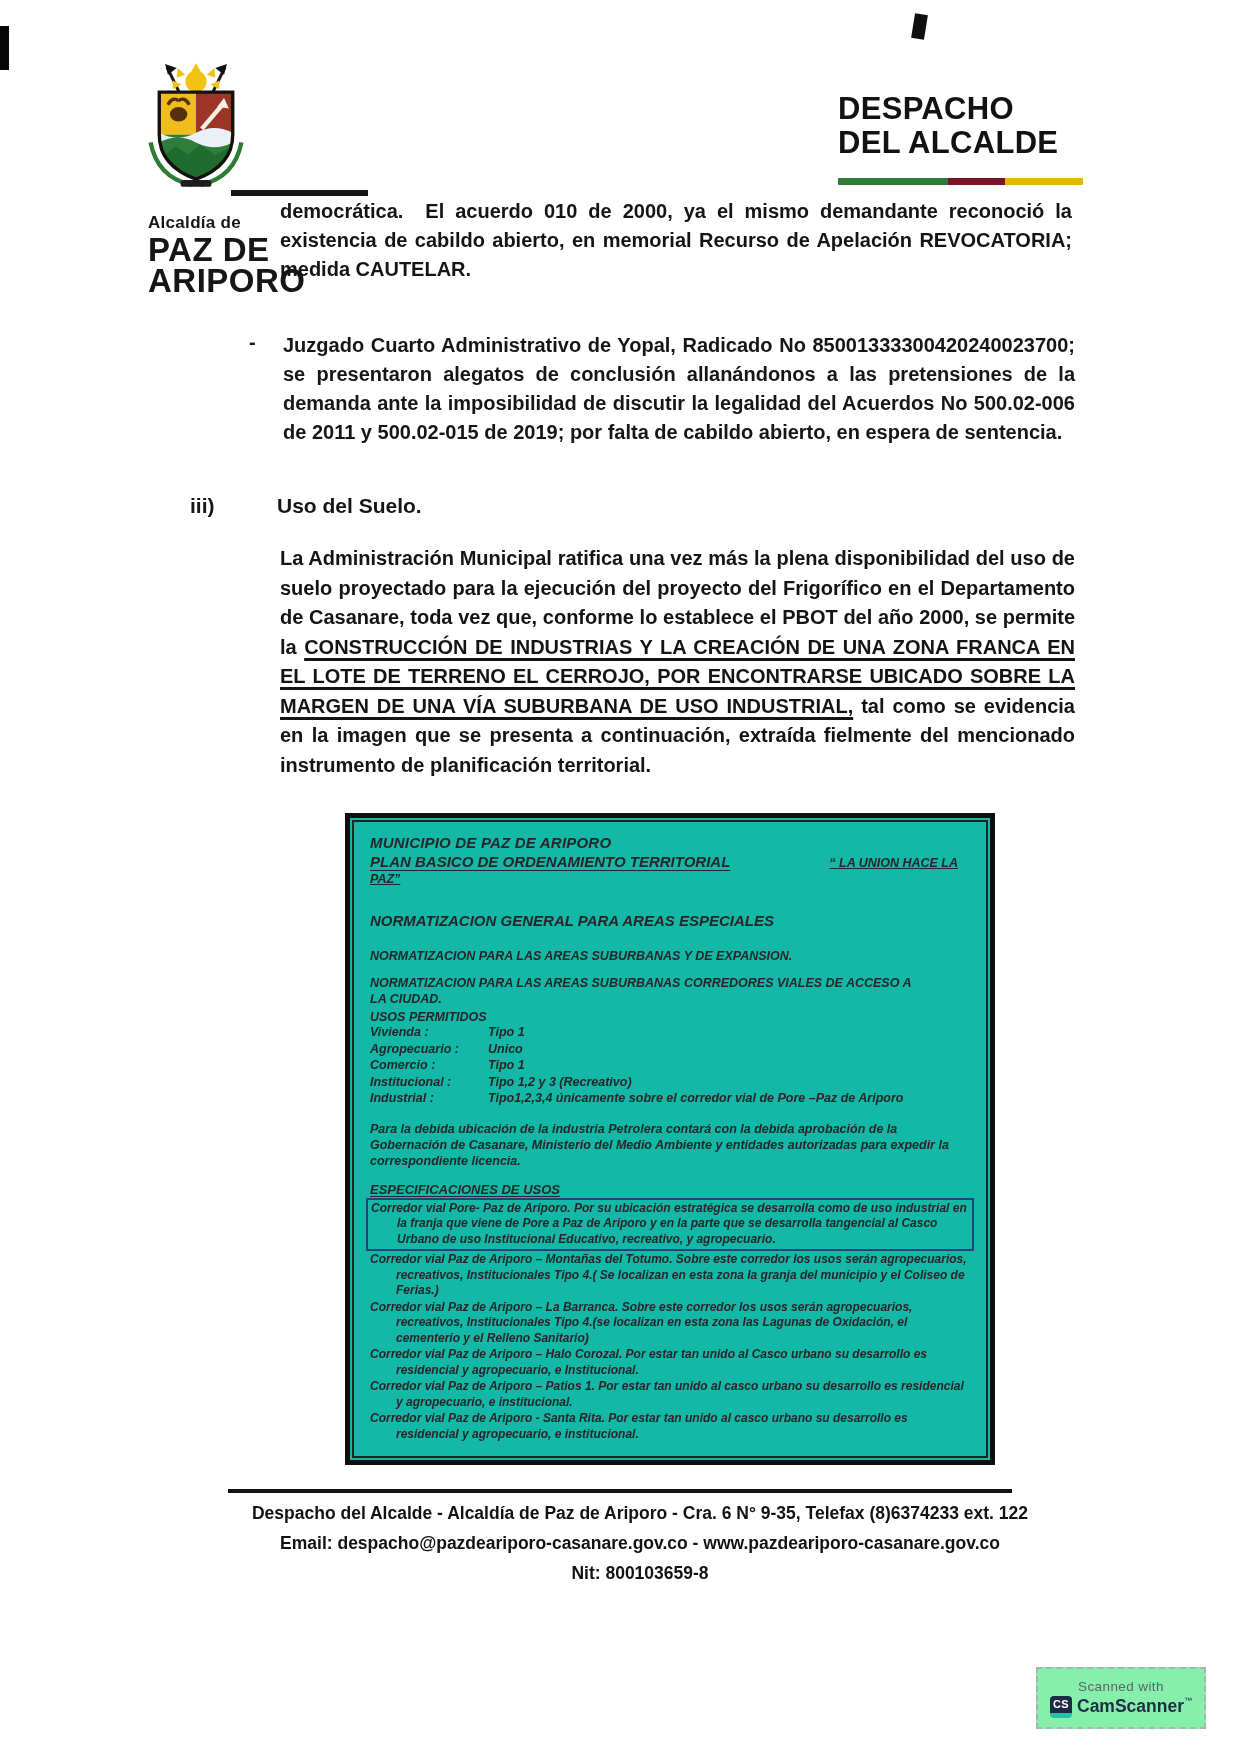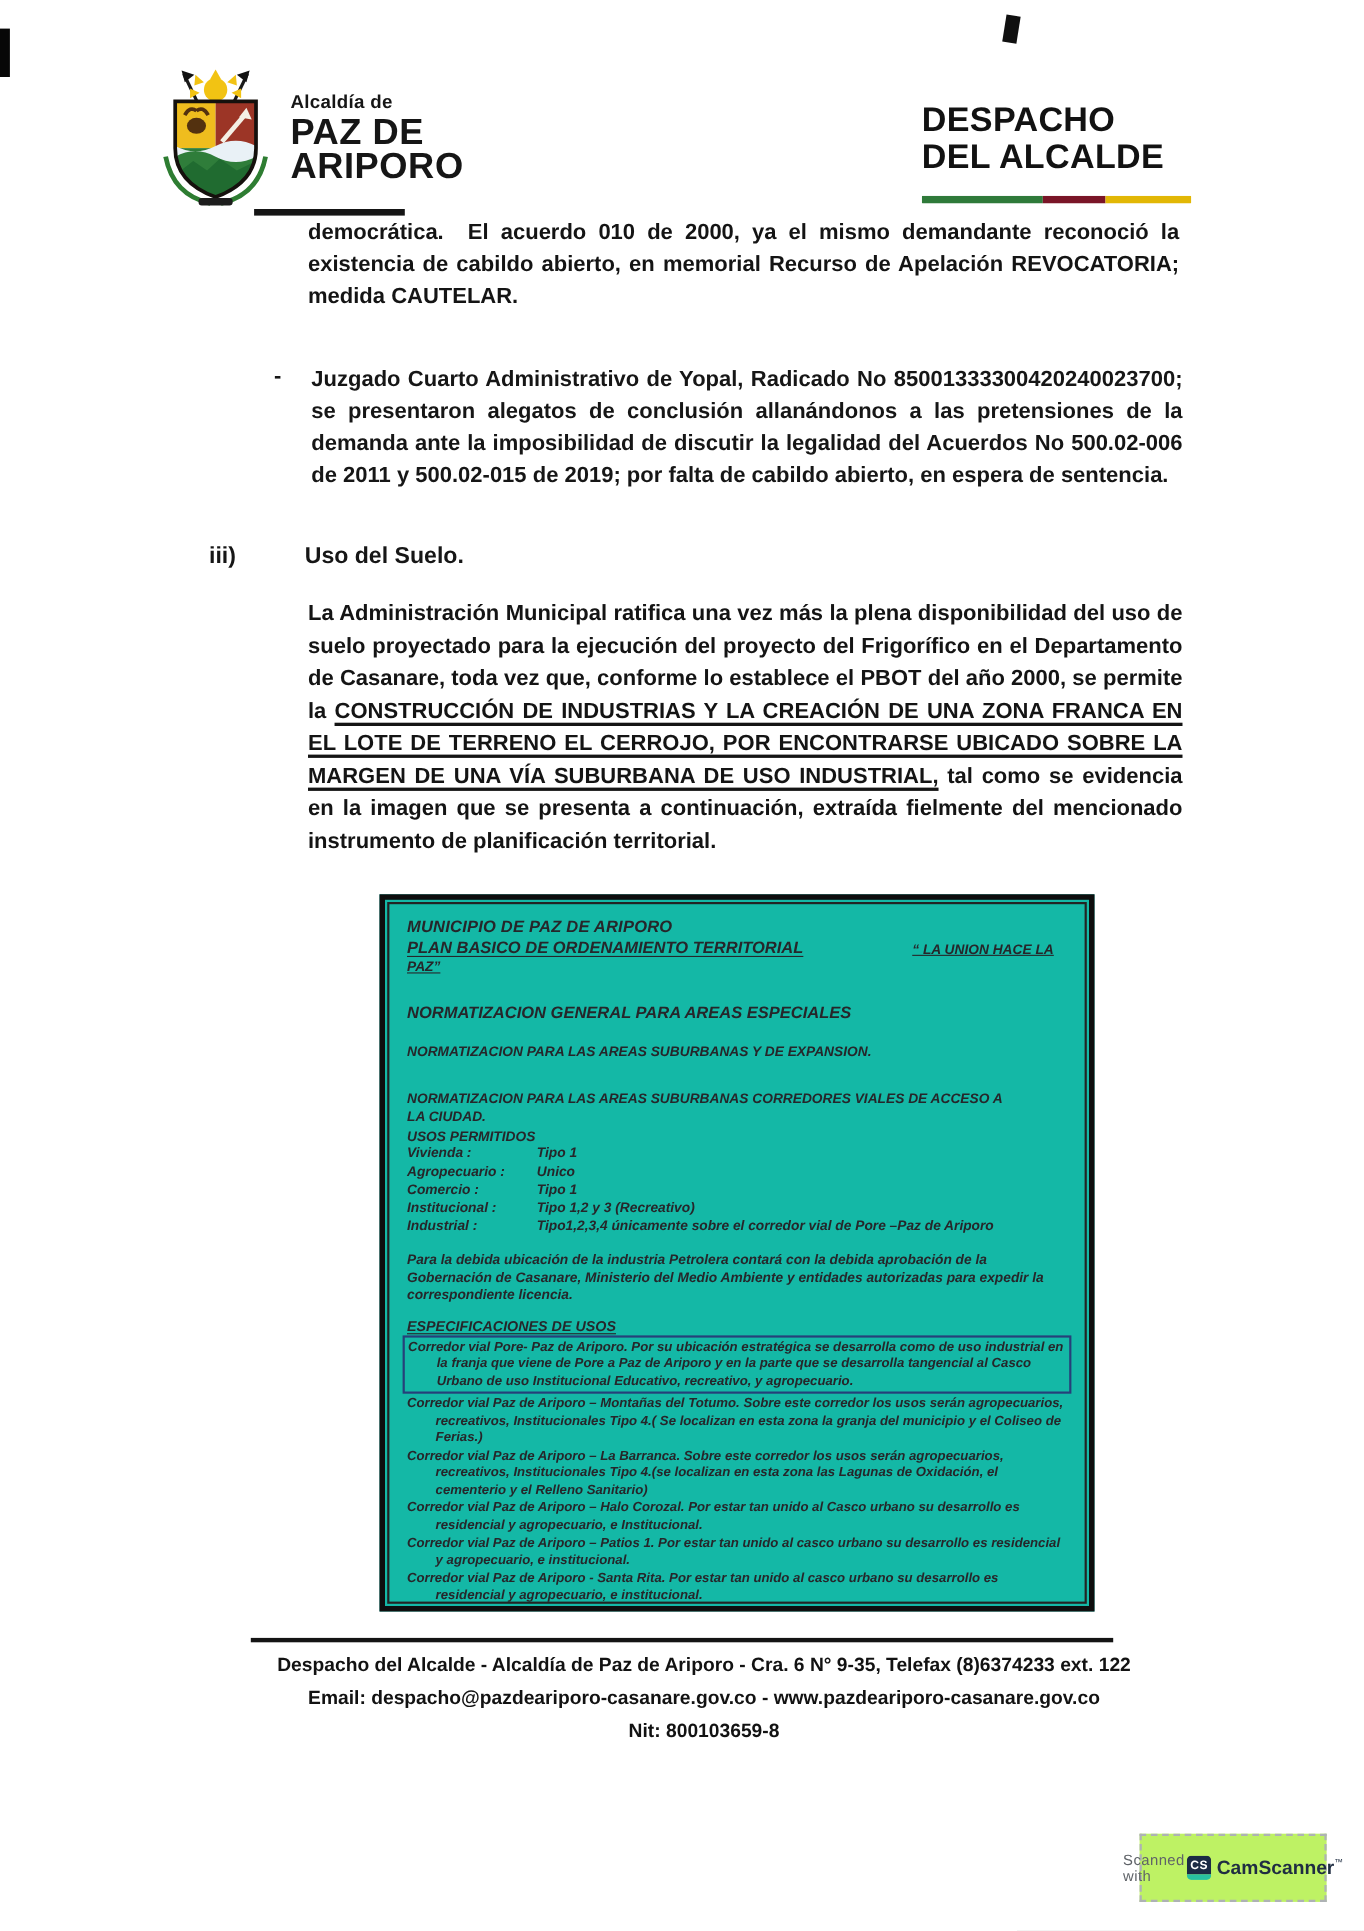--- a/index.html
+++ b/index.html
@@ -8,21 +8,21 @@
     background:#ffffff; overflow:hidden;
     font-family:"Liberation Sans", sans-serif; color:#161616;
   }
 
   
   .artifact-left  { position:absolute; left:0; top:26px; width:9px; height:44px; background:#070707; }
   .artifact-top-right { position:absolute; left:913px; top:14px; width:13px; height:25px; background:#101010; transform:rotate(9deg); }
   .artifact-line  { position:absolute; left:231px; top:190px; width:137px; height:6px; background:#151515; }
 
   
-  .logo-block { position:absolute; left:138px; top:60px; display:flex; }
+  .logo-block { position:absolute; left:138px; top:60px; display:flex;flex-direction:column; }
   .logo-svg { width:116px; height:130px; }
   .logo-text { margin-left:10px; margin-top:24px; line-height:1; }
   .logo-small { font-size:17px; font-weight:bold; letter-spacing:.3px; margin-bottom:3px; }
   .logo-name  { font-size:33px; font-weight:800; letter-spacing:.5px; line-height:31px; }
 
   .office-block { position:absolute; left:838px; top:92px; width:248px; text-align:left; }
   .office-line { font-size:31px; font-weight:800; line-height:34px; letter-spacing:.3px; color:#121212; }
   .accent-bar { margin-top:18px; height:7px; width:245px; display:flex; border-radius:1px; overflow:hidden; }
   .accent-bar .seg1 { width:45%; background:#2f7a3a; }
   .accent-bar .seg2 { width:23%; background:#7a1527; }
@@ -51,40 +51,40 @@
     padding:12px 14px 10px 16px; box-sizing:border-box;
     font-style:italic; font-weight:bold; color:#26262a;
   }
   .pb-title1 { font-size:15px; letter-spacing:.2px; }
   .pb-row { display:flex; justify-content:space-between; align-items:flex-end; margin-top:2px; }
   .pb-title2 { font-size:15px; text-decoration:underline; text-underline-offset:3px; }
   .pb-motto  { font-size:12.5px; text-decoration:underline; padding-right:14px; }
   .pb-motto2 { font-size:12.5px; text-decoration:underline; margin-top:2px; }
   .pb-section1 { font-size:15px; margin-top:26px; }
   .pb-section2 { font-size:12.5px; margin-top:20px; }
-  .pb-section3 { font-size:12.5px; margin-top:28px; width:560px; line-height:16px; }
+  .pb-section3 { font-size:12.5px; margin-top:12px; width:560px; line-height:16px; }
   .pb-usos-title { font-size:12.5px; margin-top:3px; }
   .uso-row { display:flex; font-size:12.5px; line-height:16.5px; }
   .uso-label { width:118px; flex:none; }
   .uso-value { flex:1; }
   .pb-licencia { font-size:12.5px; margin-top:14px; line-height:16px; }
   .pb-espec-title { font-size:13px; margin-top:13px; text-decoration:underline; text-underline-offset:2px; }
   .espec-item { font-size:12px; line-height:15.5px; padding-left:26px; text-indent:-26px; margin-top:1px; }
   .espec-highlight { border:2px solid #26407a; padding:1px 3px 2px 29px; margin-left:-4px; margin-right:-2px; }
 
   
   .footer-rule { position:absolute; left:228px; top:1489px; width:784px; height:3.5px; background:#141414; }
   .footer-block { position:absolute; left:240px; top:1498px; width:800px; text-align:center;
                   font-weight:800; font-size:17.5px; line-height:30px; color:#121212; }
 
   
   .cs-badge {
     position:absolute; left:1036px; top:1667px; width:170px; height:62px;
-    border:2px dashed #aeb2b5; background:#bef264; box-sizing:border-box;
-    display:flex; flex-direction:row; align-items:center; justify-content:center; gap:2px;
+    border:2px dashed #aeb2b5; background:#86efac; box-sizing:border-box;
+    display:flex; flex-direction:column; align-items:center; justify-content:center; gap:2px;
   }
   .cs-scanned { font-size:13.5px; color:#5f6368; letter-spacing:.4px; }
   .cs-row { display:flex; align-items:center; gap:5px; }
   .cs-icon { width:22px; height:22px; border-radius:4px; overflow:hidden; display:flex; flex-direction:column; flex:none; }
   .cs-icon-top { flex:1; background:#1b2b44; color:#ffffff; font-size:11px; font-weight:800;
                  display:flex; align-items:center; justify-content:center; letter-spacing:.3px; }
   .cs-icon-bar { height:5px; background:#28c1a1; }
   .cs-brand { font-size:17.5px; font-weight:800; color:#1f2d42; }
   .cs-tm { font-size:8px; color:#1f2d42; vertical-align:top; }
 </style>

